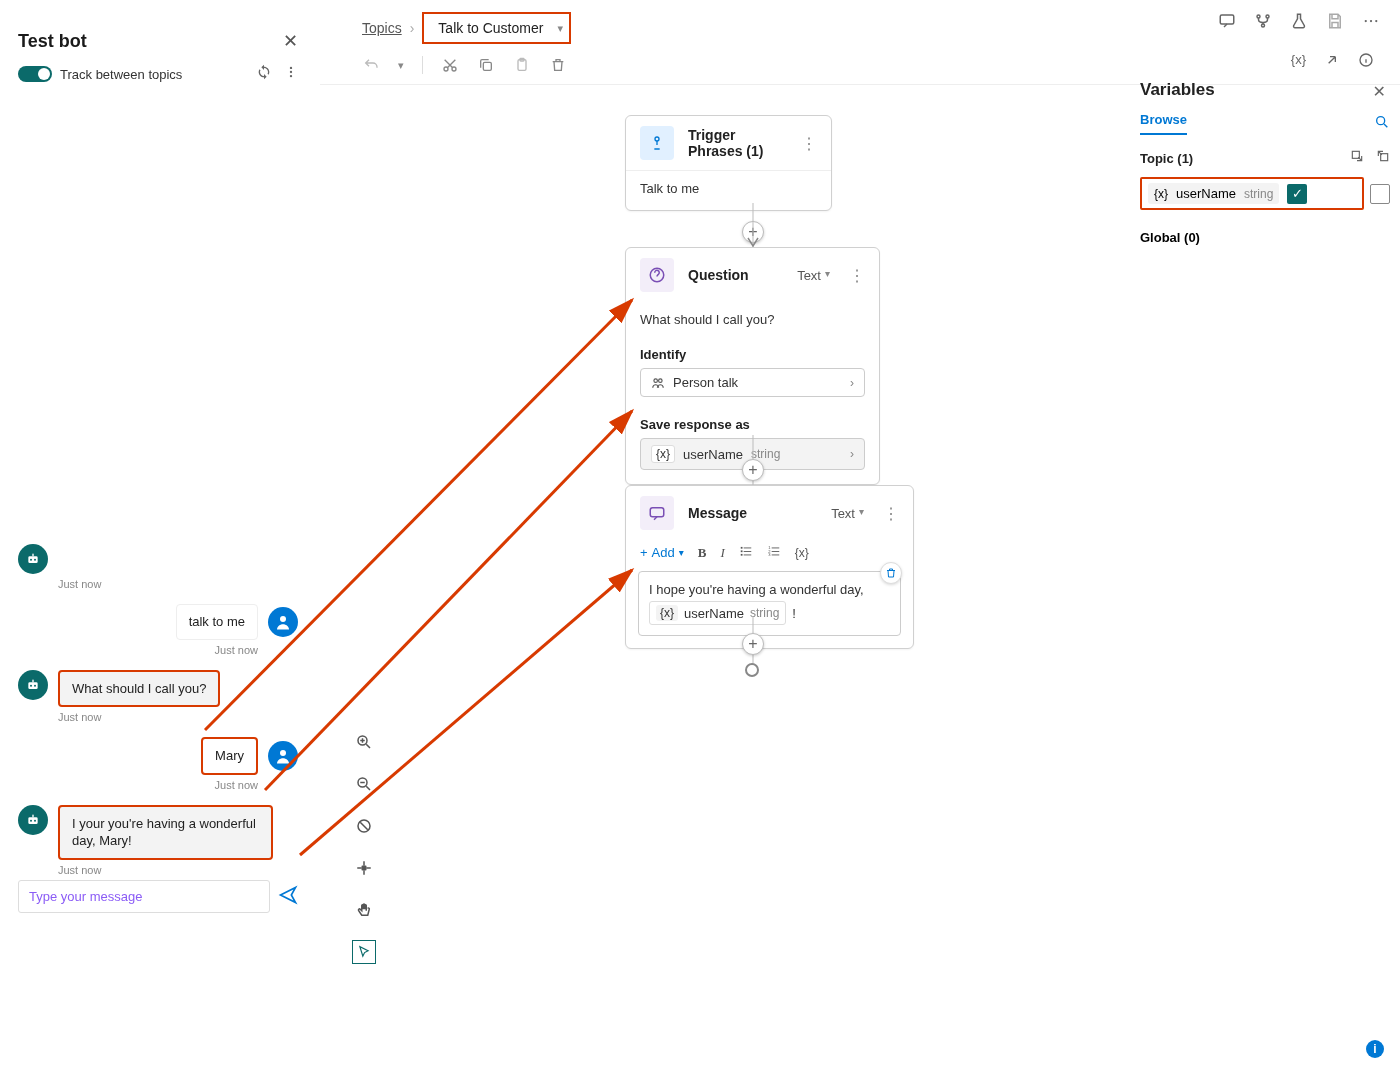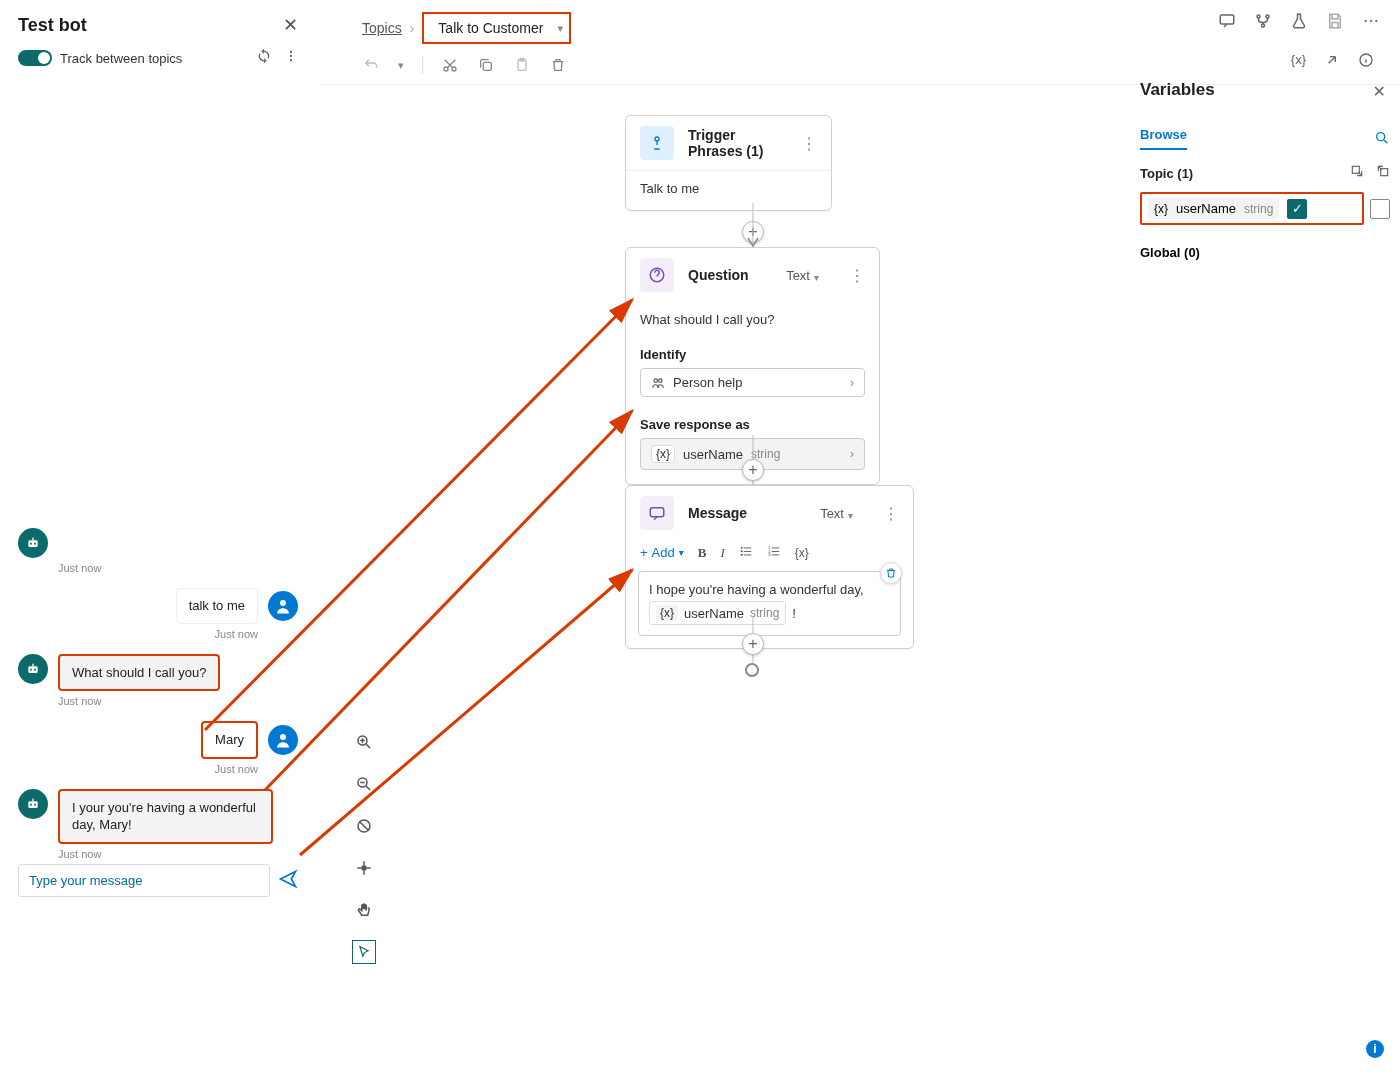--- a/index.html
+++ b/index.html
@@ -1,19 +1,19 @@
 <!DOCTYPE html>
 <html><head>
 <meta charset="utf-8">
 <style>
   * { box-sizing: border-box; font-family: "Segoe UI", Arial, sans-serif; }
   body { margin:0; width:1400px; height:1074px; background:#fff; position:relative; overflow:hidden; }
 
   
-  .testbot { position:absolute; left:18px; top:14px; width:280px; height:922px; }
+  .testbot { position:absolute; left:18px; top:30px; width:280px; height:922px; }
   .tb-header { display:flex; align-items:center; justify-content:space-between; }
   .tb-title { font-size:18px; font-weight:600; color:#1a1a1a; }
   .tb-close { font-size:18px; color:#555; }
   .tb-row2 { display:flex; align-items:center; justify-content:space-between; margin-top:12px; }
   .tb-left { display:flex; align-items:center; gap:8px; }
   .toggle { width:34px; height:16px; background:#0b6a6a; border-radius:10px; position:relative; }
   .toggle::after { content:""; position:absolute; right:2px; top:2px; width:12px; height:12px; background:#fff; border-radius:50%; }
   .tb-track-label { font-size:13px; color:#333; }
   .tb-right { display:flex; align-items:center; gap:12px; }
   .refresh-icon svg, .more-v svg { fill:#666; }
@@ -26,21 +26,21 @@
   .bot-avatar svg { fill:#fff; }
   .bubble { background:#f3f3f3; border:1px solid #eee; border-radius:4px; padding:8px 12px; font-size:13px; color:#222; max-width:215px; line-height:1.35; }
   .timestamp { font-size:11px; color:#888; margin-left:40px; margin-top:4px; margin-bottom:14px; }
   .msg-row-user { display:flex; gap:10px; align-items:center; justify-content:flex-end; margin-bottom:4px; }
   .user-avatar { width:30px; height:30px; background:#0078d4; border-radius:50%; display:flex; align-items:center; justify-content:center; }
   .user-avatar svg { fill:#fff; }
   .timestamp-user { font-size:11px; color:#888; text-align:right; margin-right:40px; margin-top:4px; margin-bottom:14px; }
 
   .highlight-bubble { border:2px solid #d83a00; }
   .input-bar { display:flex; align-items:center; gap:8px; border-top:0; margin-top:6px; }
-  .input-field { flex:1; border:1px solid #ddd; border-radius:3px; padding:8px 10px; font-size:13px; color:#0369a1; }
+  .input-field { flex:1; border:1px solid #ddd; border-radius:3px; padding:8px 10px; font-size:13px; color:#8b5cf6; }
   .send-icon { color:#0078d4; }
 
   
   .main { position:absolute; left:320px; top:0; right:0; bottom:0; }
   .breadcrumb { display:flex; align-items:center; gap:8px; padding:12px 10px 6px 42px; font-size:14px; }
   .bc-topics { color:#555; text-decoration:underline; }
   .bc-sep { color:#aaa; }
   .bc-current { color:#222; padding:4px 8px; }
   .bc-box { border:2px solid #d83a00; padding:2px 6px; display:flex; align-items:center; gap:6px; }
   .bc-chev { color:#888; font-size:11px; }
@@ -64,40 +64,40 @@
   .plus-circle { position:absolute; width:22px; height:22px; background:#fff; border:1px solid #bbb; border-radius:50%; display:flex; align-items:center; justify-content:center; color:#666; font-size:16px; box-shadow:0 1px 3px rgba(0,0,0,.2); }
 
   .pill { display:inline-flex; align-items:center; gap:8px; border:1px solid #ccc; border-radius:4px; padding:6px 10px; font-size:13px; color:#333; width:100%; justify-content:space-between; margin-top:6px; }
   .pill-inner { display:flex; align-items:center; gap:8px; }
   .pill-gray { background:#f3f3f3; }
   .pill .chev { color:#888; font-size:12px; }
   .var-chip { display:inline-flex; align-items:center; gap:6px; background:#fff; border:1px solid #ddd; border-radius:3px; padding:3px 6px; }
   .var-chip .vx { background:#f3f3f3; border-radius:3px; padding:1px 4px; font-size:12px; }
   .var-chip .vtype { color:#888; font-size:12px; }
   .label-small { font-weight:600; font-size:13px; margin-top:20px; display:block; color:#222; }
-  .node-type-badge { display:flex; align-items:flex-end; gap:4px; font-size:13px; color:#555; margin-right:16px; }
+  .node-type-badge { display:flex; align-items:flex-start; gap:4px; font-size:13px; color:#555; margin-right:5px; }
 
   .msg-toolbar { display:flex; align-items:center; gap:14px; padding:4px 14px; font-size:13px; color:#555; }
   .msg-toolbar .bold { font-weight:700; font-family:serif; }
   .msg-toolbar .ital { font-style:italic; font-family:serif; }
   .msg-content-box { margin:6px 12px 12px; border:1px solid #ccc; border-radius:4px; padding:10px; font-size:13px; color:#333; position:relative; }
   .del-circle { position:absolute; right:-2px; top:-10px; width:22px; height:22px; background:#fff; border:1px solid #ddd; border-radius:50%; display:flex; align-items:center; justify-content:center; color:#0078d4; font-size:12px; box-shadow:0 1px 3px rgba(0,0,0,.15); }
 
   .end-circle { position:absolute; width:14px; height:14px; border:2px solid #888; border-radius:50%; background:#fff; }
 
   
   .zoom-bar { position:absolute; left:352px; top:730px; display:flex; flex-direction:column; gap:18px; }
   .zoom-bar .z { width:24px; height:24px; display:flex; align-items:center; justify-content:center; color:#555; }
   .zoom-bar .cursor-active { border:1px solid #0b6a6a; padding:4px; }
 
   
   .var-panel { position:absolute; right:10px; top:80px; width:250px; }
   .vp-title { font-size:17px; font-weight:600; color:#222; }
   .vp-close { position:absolute; right:4px; top:2px; color:#666; font-size:16px; }
-  .vp-tabs { margin-top:27px; display:flex; justify-content:space-between; align-items:flex-end; }
+  .vp-tabs { margin-top:12px; display:flex; justify-content:space-between; align-items:center; }
   .vp-tab-active { font-size:13px; font-weight:600; color:#0078d4; border-bottom:2px solid #0078d4; padding-bottom:6px; }
   .vp-search { color:#0078d4; }
   .vp-section-row { display:flex; justify-content:space-between; align-items:center; margin-top:14px; }
   .vp-section { font-weight:600; font-size:13px; color:#222; }
   .vp-sicons { display:flex; gap:12px; color:#666; }
   .vp-var-row { display:flex; align-items:center; gap:6px; margin-top:10px; }
   .vp-chip-box { border:2px solid #d83a00; display:flex; align-items:center; gap:8px; padding:4px 6px; flex:1; border-radius:2px; }
   .vp-chip { background:#f3f3f3; border-radius:3px; padding:3px 6px; display:inline-flex; align-items:center; gap:8px; font-size:13px; }
   .vp-chk-on { width:20px; height:20px; background:#0b6a6a; display:flex; align-items:center; justify-content:center; color:#fff; font-size:13px; border-radius:2px; }
   .vp-chk-off { width:20px; height:20px; border:1px solid #888; border-radius:2px; }
@@ -338,21 +338,21 @@
       <div class="node-body">
         <div>What should I call you?</div>
         <span class="label-small">Identify</span>
         <div class="pill">
           <span class="pill-inner">
             <svg width="14" height="14" viewBox="0 0 24 24" fill="none" stroke="#555" stroke-width="2">
                 <circle cx="8" cy="8" r="3"></circle>
                 <circle cx="16" cy="8" r="3"></circle>
                 <path d="M3 20c0-3 3-5 5-5s5 2 5 5M11 20c0-3 3-5 5-5s5 2 5 5"></path>
               </svg>
-            <span>Person help</span>
+            <span>Person talk</span>
           </span>
           <span class="chev">›</span>
         </div>
         <span class="label-small">Save response as</span>
         <div class="pill pill-gray">
           <span class="pill-inner">
             <span class="vx" style="background:#fff;border:1px solid #ddd;padding:1px 4px;border-radius:3px;font-size:12px;">{x}</span>
             <span>userName</span>
             <span style="color:#888;font-size:12px;">string</span>
           </span>

